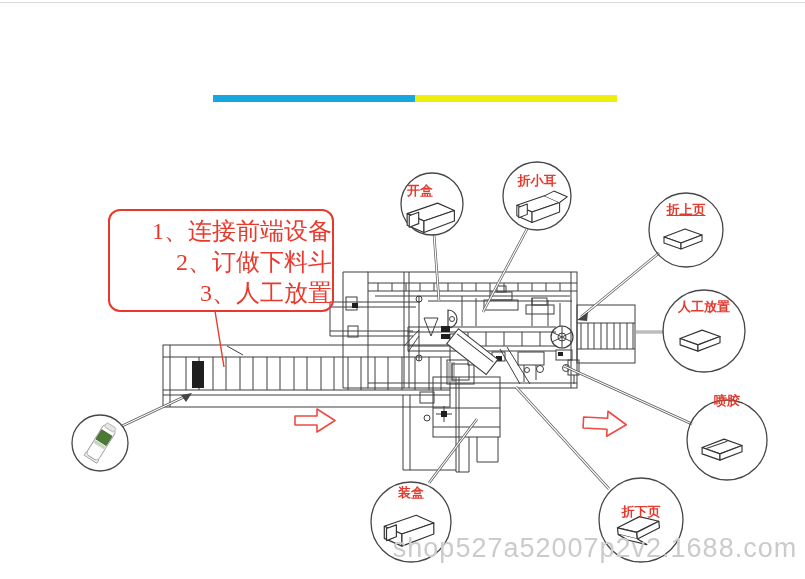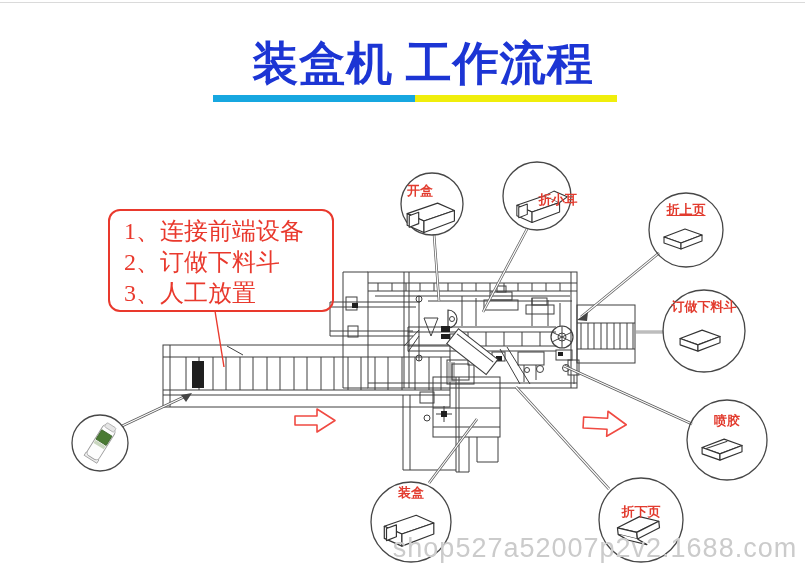--- a/index.html
+++ b/index.html
@@ -6,21 +6,21 @@
   #stage{position:relative;width:805px;height:579px;background:#fff;overflow:hidden;
          font-family:"Liberation Serif","DejaVu Serif",serif;}
   .topline{position:absolute;left:0;top:2px;width:805px;height:1px;background:#dadada;}
   .title{position:absolute;left:423px;top:33px;transform:translateX(-50%);
          font-size:46px;font-weight:bold;color:#1c35d4;white-space:nowrap;letter-spacing:1px;z-index:4;}
   .bar{position:absolute;top:95px;height:7px;z-index:4;}
   .bar.blue{left:213px;width:202px;background:#17a7e0;}
   .bar.yellow{left:415px;width:202px;background:#f0ee0c;}
   .notes{position:absolute;left:108px;top:209px;width:226px;height:103px;
          border:2.5px solid #e9392d;border-radius:12px;box-sizing:border-box;
-         color:#e9392d;font-size:24px;line-height:31px;padding:5px 0 0 14px;z-index:4;}
+         color:#e9392d;font-size:24px;line-height:31px;padding:5px 0 0 14px;z-index:4;text-align:right;}
   .notes div{white-space:nowrap;}
   svg.diagram{position:absolute;left:0;top:0;z-index:1;}
   .callout-label{position:absolute;transform:translateX(-50%);font-size:13px;font-weight:bold;
          color:#e23b2e;white-space:nowrap;z-index:5;}
   .wm{position:absolute;color:#cbcbcb;z-index:3;white-space:nowrap;
       font-family:"Liberation Sans","DejaVu Sans",sans-serif;}
   .wm.company{left:638px;top:496px;transform:translateX(-50%);font-size:24px;letter-spacing:1px;}
   .wm.url{left:595px;top:533px;transform:translateX(-50%);font-size:27px;letter-spacing:1px;}
   .ln{stroke:#3f3f3f;stroke-width:1;fill:none;}
   .ln2{stroke:#3f3f3f;stroke-width:1.2;fill:none;}
@@ -31,21 +31,20 @@
   .boxface{fill:#ffffff;stroke:#333;stroke-width:1.1;stroke-linejoin:round;}
   .red{stroke:#f04a42;fill:none;stroke-width:1.6;stroke-linejoin:round;}
 </style>
 </head>
 <body>
 
 <div id="stage">
 
   <div class="topline"></div>
 
-  <div class="title">装盒机 工作流程</div>
   <div class="bar blue"></div>
   <div class="bar yellow"></div>
 
   <div class="notes">
     <div>1、连接前端设备</div>
     <div>2、订做下料斗</div>
     <div>3、人工放置</div>
   </div>
 
   <svg class="diagram" width="805" height="579" viewBox="0 0 805 579">
@@ -245,22 +244,22 @@
 
     <g>
       <polygon class="red" points="295,416 317,416 317,409 335,420.5 317,432 317,425 295,425"></polygon>
     </g>
     <g transform="translate(584,410) rotate(3)">
       <polygon class="red" points="0,7 24,7 24,0 43,12.5 24,25 24,18 0,18"></polygon>
     </g>
   </svg>
 
   <div class="callout-label" style="left:420px;top:182px;font-family:Liberation Serif, serif;">开盒</div>
-  <div class="callout-label" style="left:558px;top:172px;margin-top:19px;">折小耳</div>
+  <div class="callout-label" style="left:537px;top:172px;">折小耳</div>
   <div class="callout-label" style="left:686px;top:201px;text-decoration:underline;">折上页</div>
-  <div class="callout-label" style="left:704px;top:298px;">订做下料斗</div>
-  <div class="callout-label" style="left:727px;top:412px;text-align:center;">喷胶</div>
+  <div class="callout-label" style="left:704px;top:298px;">人工放置</div>
+  <div class="callout-label" style="left:727px;top:392px;text-align:center;">喷胶</div>
   <div class="callout-label" style="left:641px;top:503px;">折下页</div>
   <div class="callout-label" style="left:411px;top:484px;">装盒</div>
 
   <div class="wm url">shop527a52007p2v2.1688.com</div>
 
 </div>
 
 </body></html>

